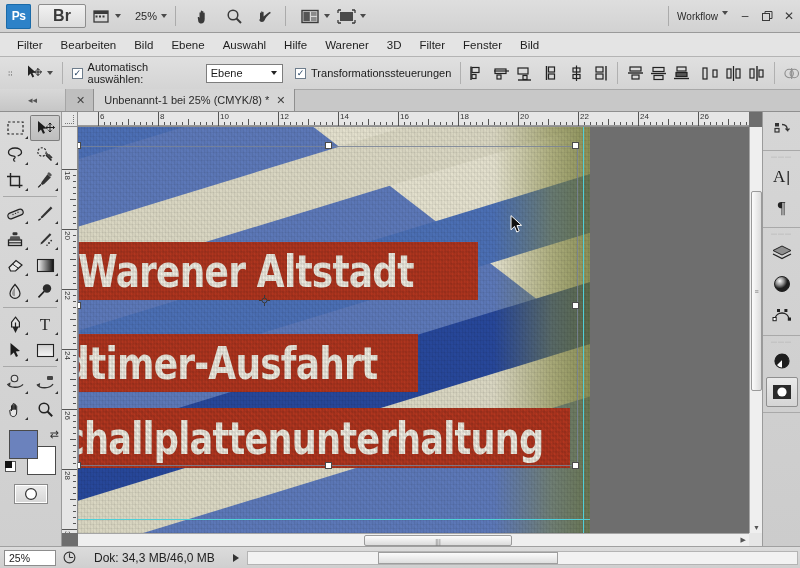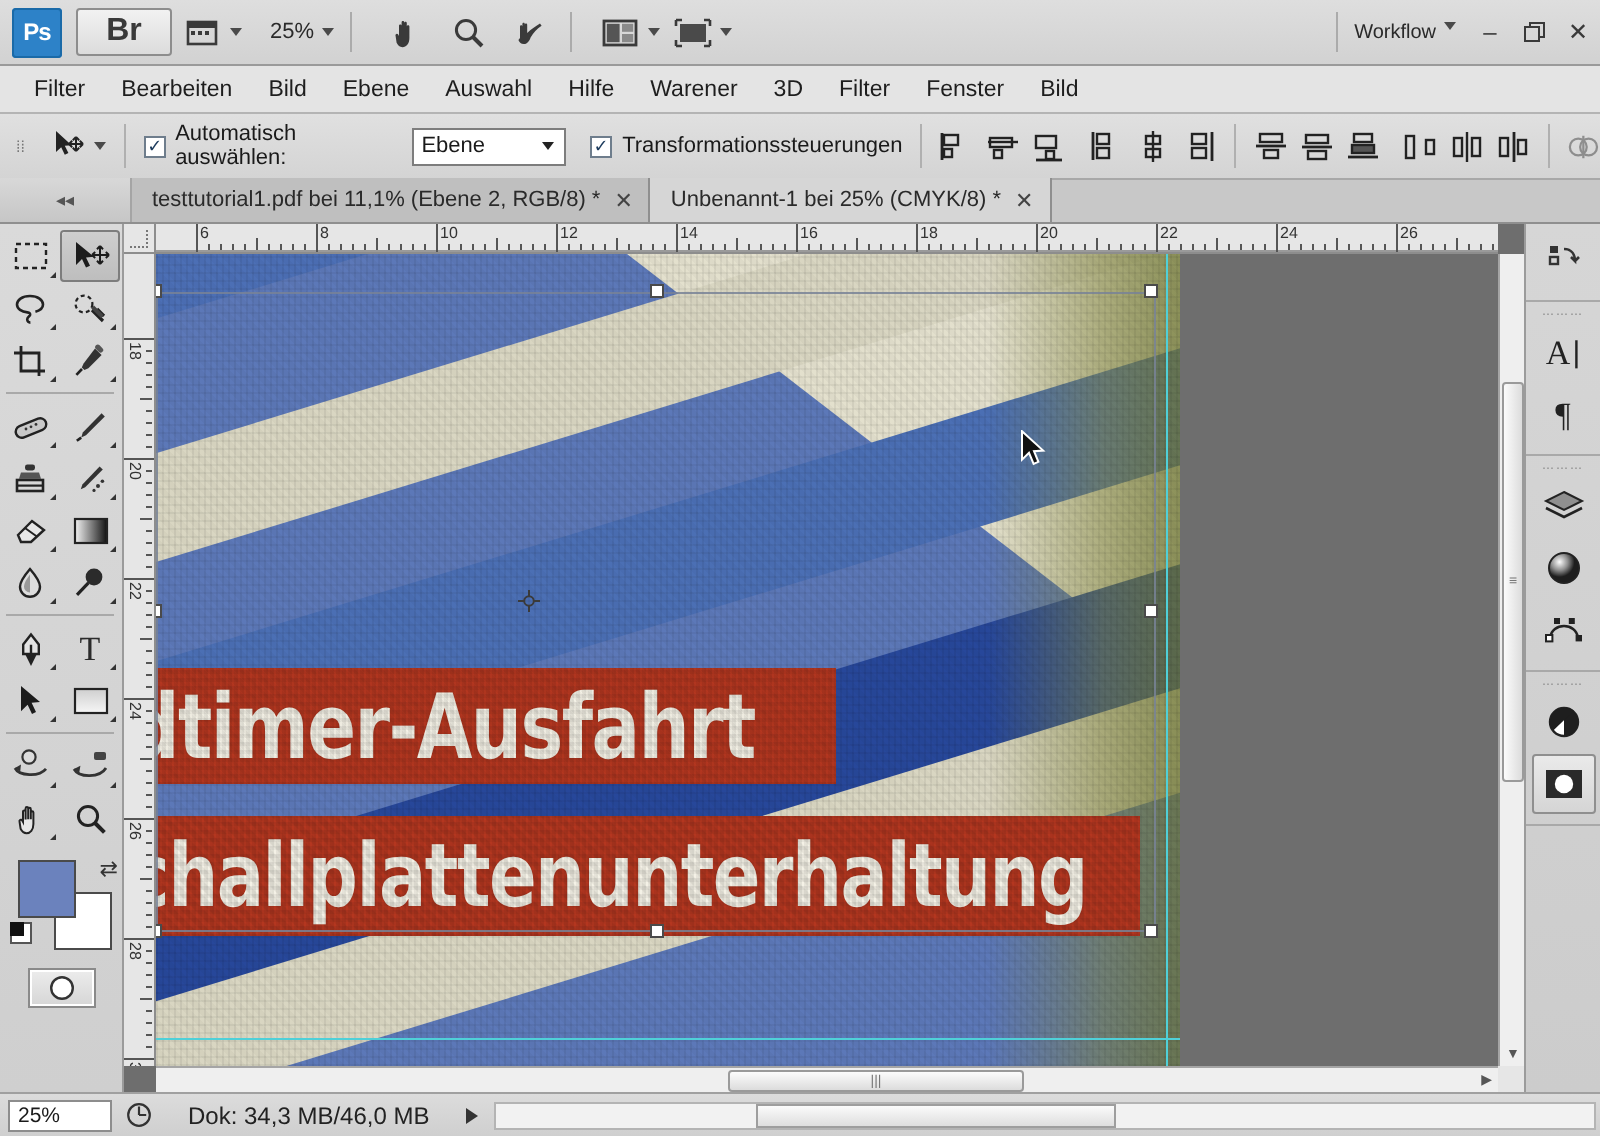--- a/index.html
+++ b/index.html
@@ -430,21 +430,20 @@
     <svg class="algicon" style="opacity:.45;" viewBox="0 0 17 17">
         <circle cx="5.5" cy="8.5" r="4.5" fill="none" stroke="#333" stroke-width="1.2"></circle>
         <circle cx="11" cy="8.5" r="4.5" fill="none" stroke="#333" stroke-width="1.2"></circle>
         <line x1="8.2" y1="2.5" x2="8.2" y2="14.5" stroke="#333" stroke-width="1.2"></line>
       </svg>
   </div>
 
   <div class="tabbar">
     <div class="tabdock-grip">◂◂</div>
     <div class="tab">
-      <span>testtutorial1.pdf bei 11,1% (Ebene 2, RGB/8) *</span>
       <span class="x">✕</span>
     </div>
     <div class="tab active">
       <span>Unbenannt-1 bei 25% (CMYK/8) *</span>
       <span class="x">✕</span>
     </div>
   </div>
 
   <div class="tools">
     <div class="toolgrid">
@@ -932,20 +931,24 @@
 
         <div style="position:absolute;left:-60px;top:-10px;width:700px;height:58px;background:#4b6fb4;transform:rotate(-17deg);transform-origin:left top;opacity:.95;"></div>
         <div style="position:absolute;left:-60px;top:118px;width:700px;height:52px;background:#d9d6c2;transform:rotate(-17deg);transform-origin:left top;"></div>
         <div style="position:absolute;left:-60px;top:222px;width:700px;height:56px;background:#4b6fb4;transform:rotate(-17deg);transform-origin:left top;"></div>
         <div style="position:absolute;left:-60px;top:330px;width:700px;height:62px;background:#27479a;transform:rotate(-17deg);transform-origin:left top;"></div>
         <div style="position:absolute;left:-60px;top:392px;width:700px;height:50px;background:#d9d6c2;transform:rotate(-17deg);transform-origin:left top;"></div>
 
         <div class="olive"></div>
 
 
+        <div class="redbar" style="left:-20px; top:115px; width:420px; height:58px;">
+          <div class="ptext" style="font-size:45px; margin-left:20px;">Warener Altstadt</div>
+          <div class="tint"></div>
+        </div>
 
         <div class="redbar" style="left:-20px; top:207px; width:360px; height:58px;">
           <div class="ptext" style="font-size:45px; margin-left:6px;">dtimer-Ausfahrt</div>
           <div class="tint"></div>
         </div>
 
         <div class="redbar" style="left:-20px; top:281px; width:512px; height:60px;">
           <div class="ptext" style="font-size:44px; margin-left:6px;">challplattenunterhaltung</div>
           <div class="tint"></div>
         </div>

